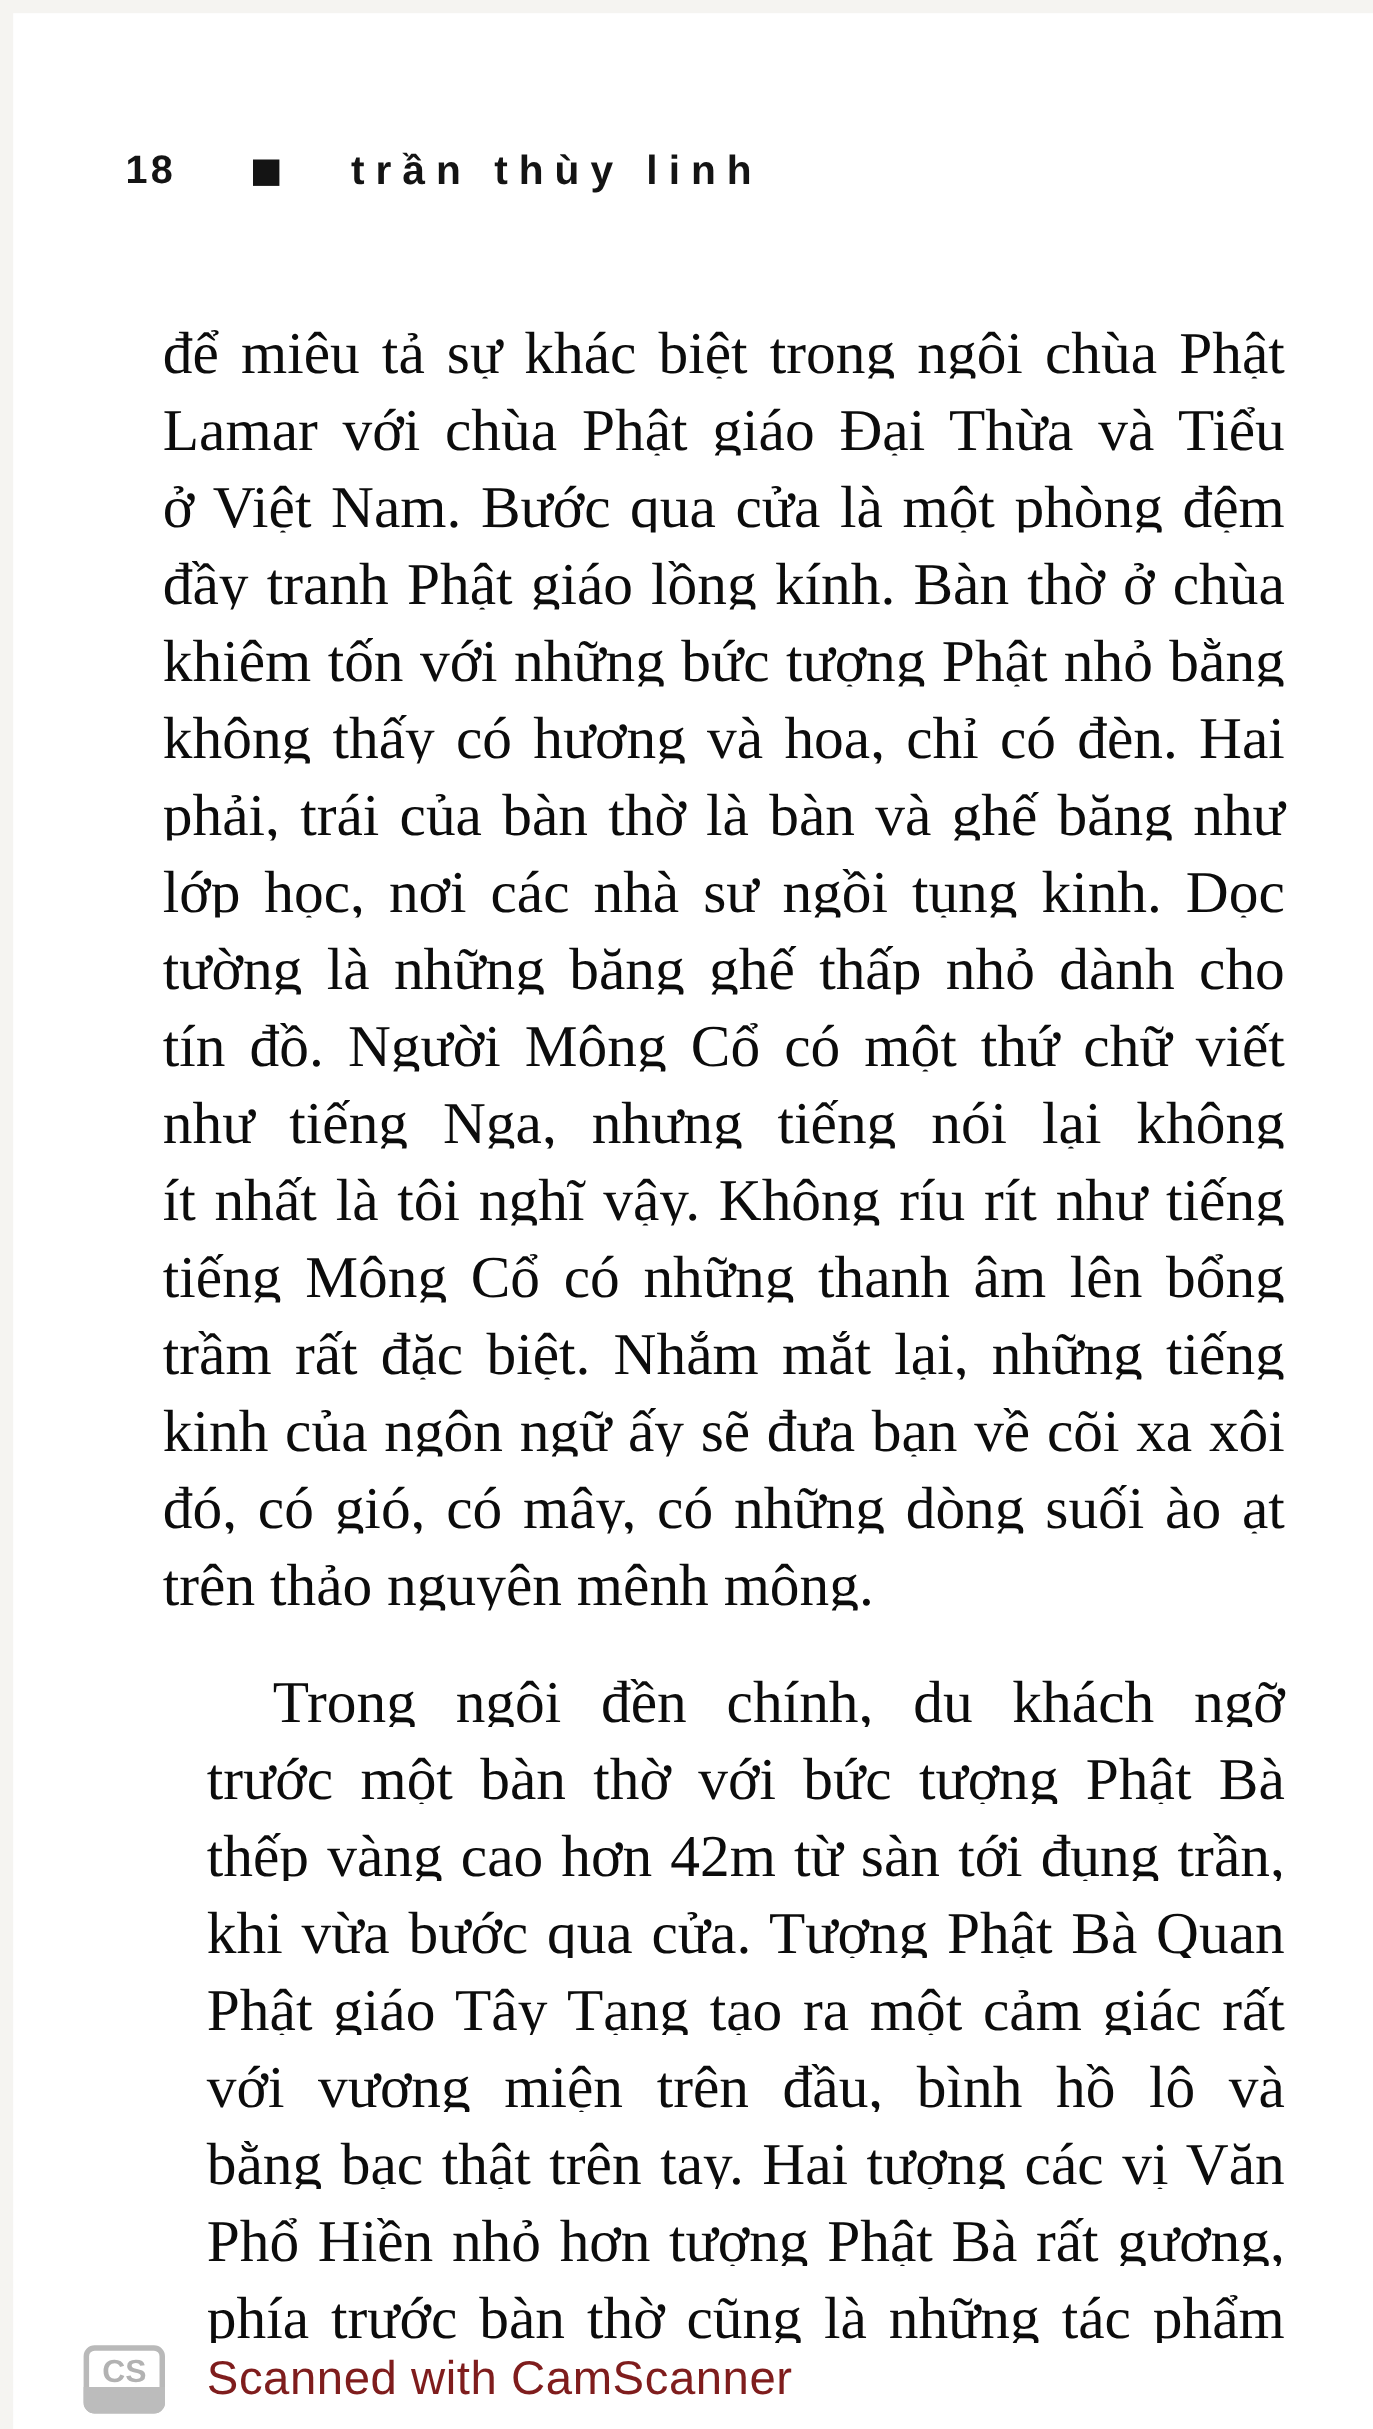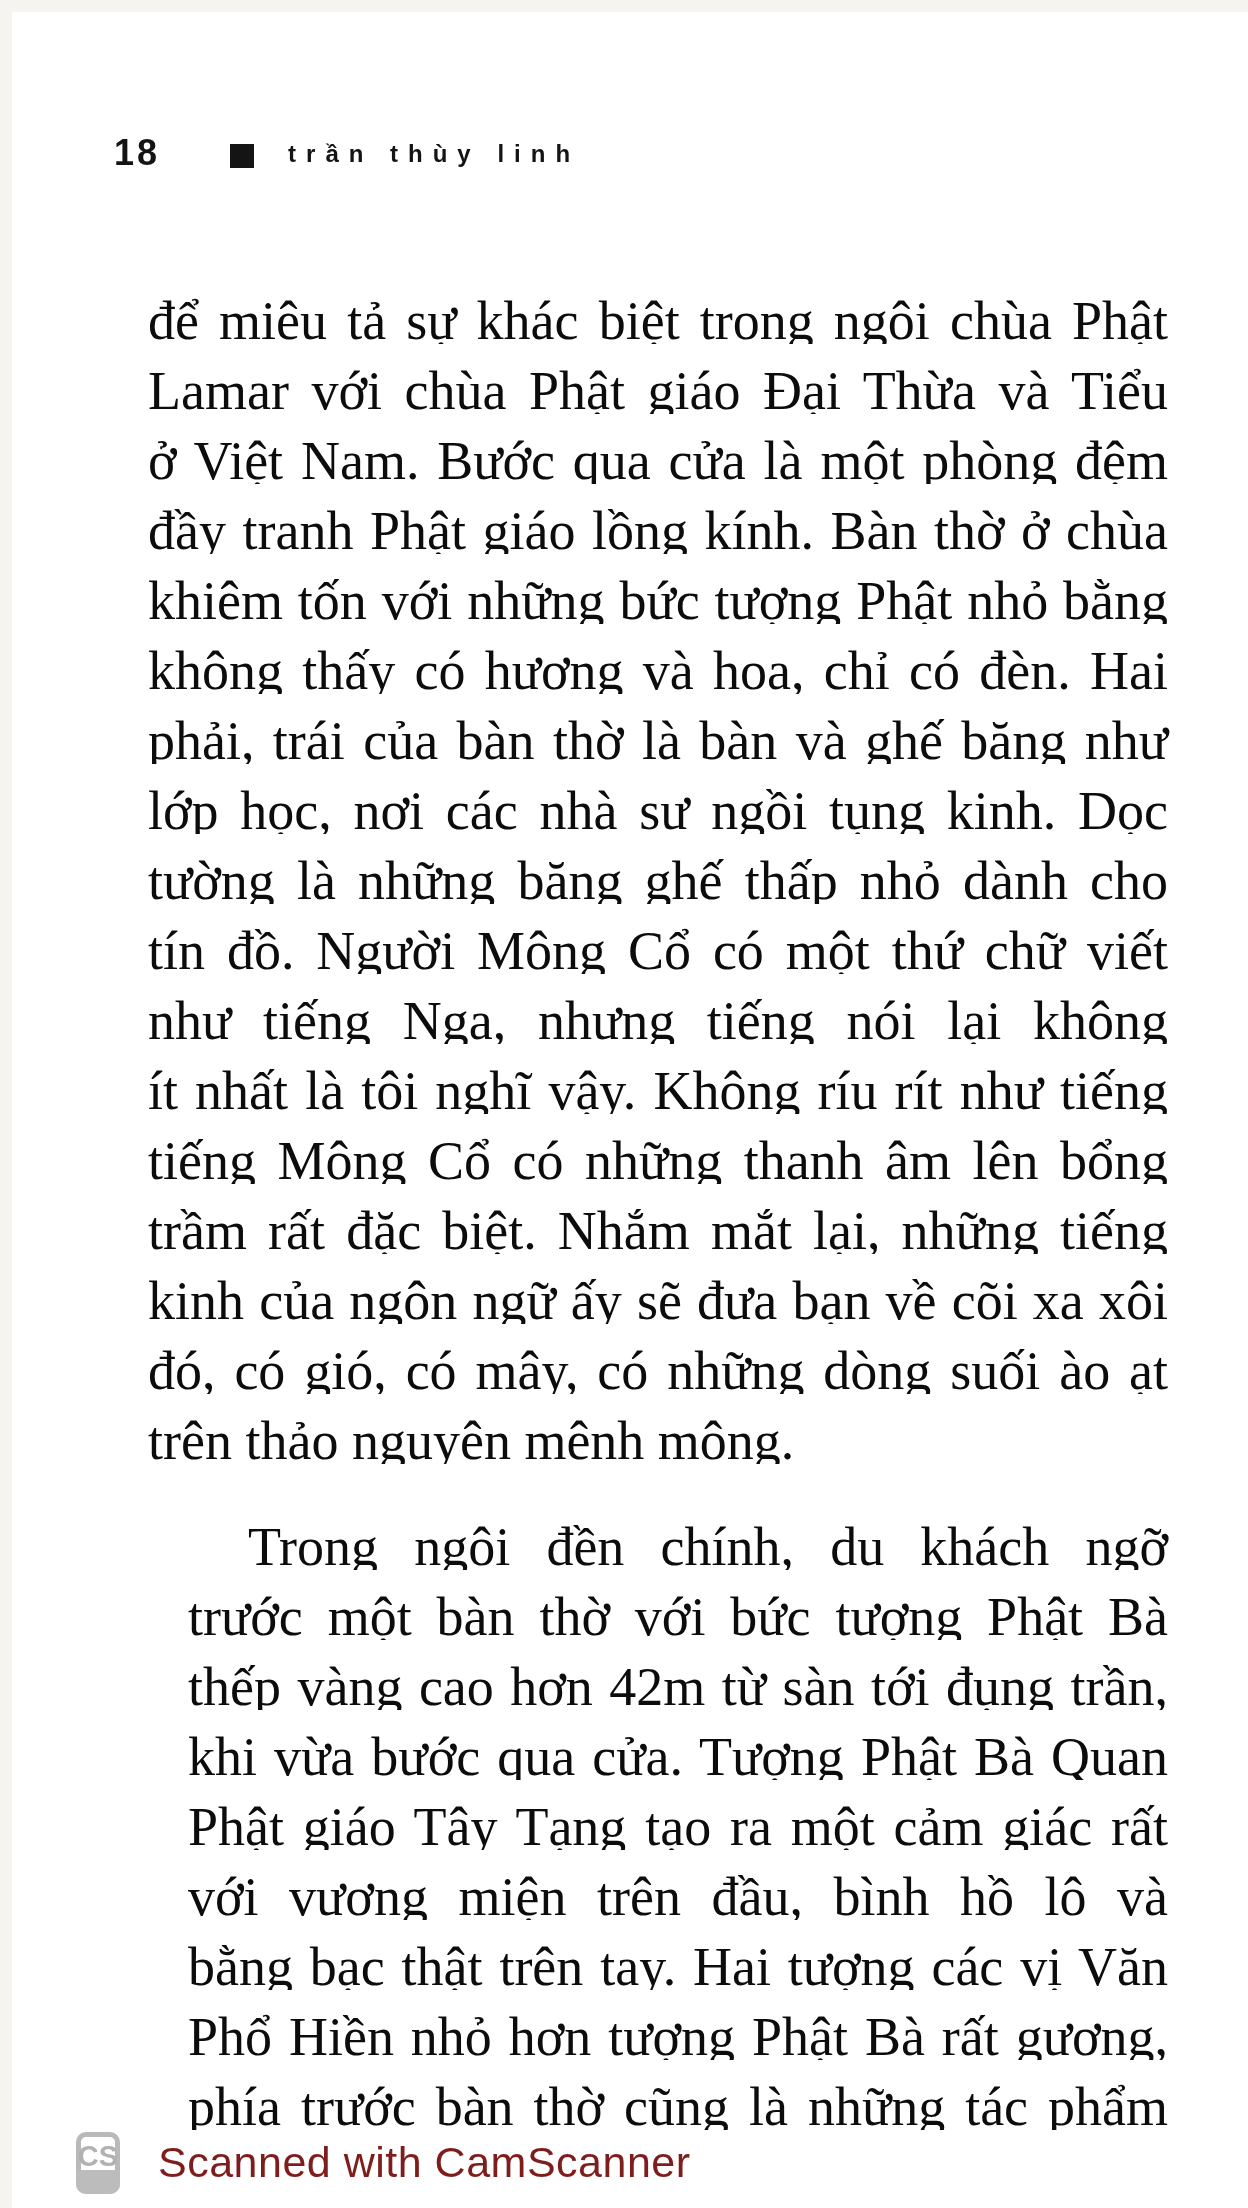--- a/index.html
+++ b/index.html
@@ -33,23 +33,23 @@
   }
   .header-bullet {
     width: 21px;
     height: 21px;
     background: #141414;
     display: inline-block;
     margin-left: 58px;
     margin-top: 6px;
   }
   .author-name {
-    font-size: 24px;
+    font-size: 37px;
     letter-spacing: 10px;
-    margin-left: 22px;
+    margin-left: 53px;
     margin-top: 2px;
     text-align: right;
   }
 
   
   .body-text {
     position: absolute;
     left: 100px;
     top: 238px;
     width: 1092px;
@@ -79,21 +79,21 @@
   
   .scan-footer {
     position: absolute;
     left: 52px;
     top: 2102px;
     display: flex;
     align-items: center;
   }
   .cs-badge {
     position: relative;
-    width: 44px;
+    width: 74px;
     height: 62px;
     flex: 0 0 auto;
     text-decoration: underline;
   }
   .cs-badge-box {
     position: absolute;
     left: 0; right: 0; top: 0; bottom: 0;
     border: 5px solid #b9b9b9;
     border-radius: 10px;
     background: #ffffff;

